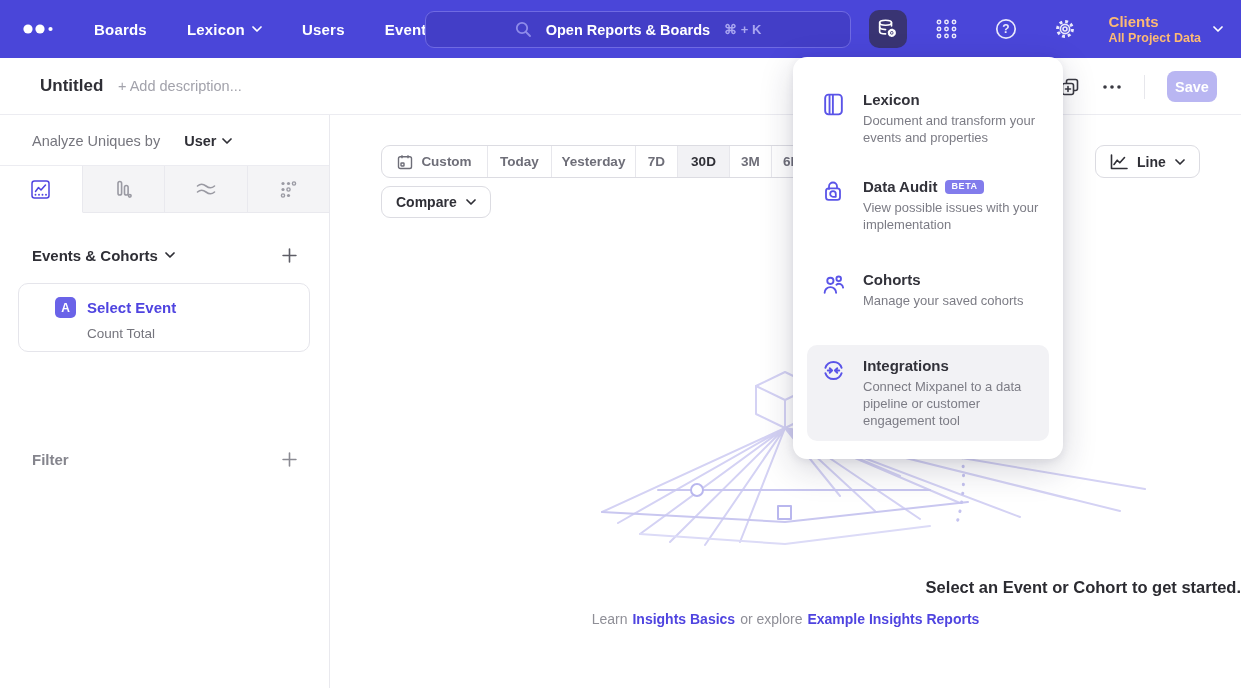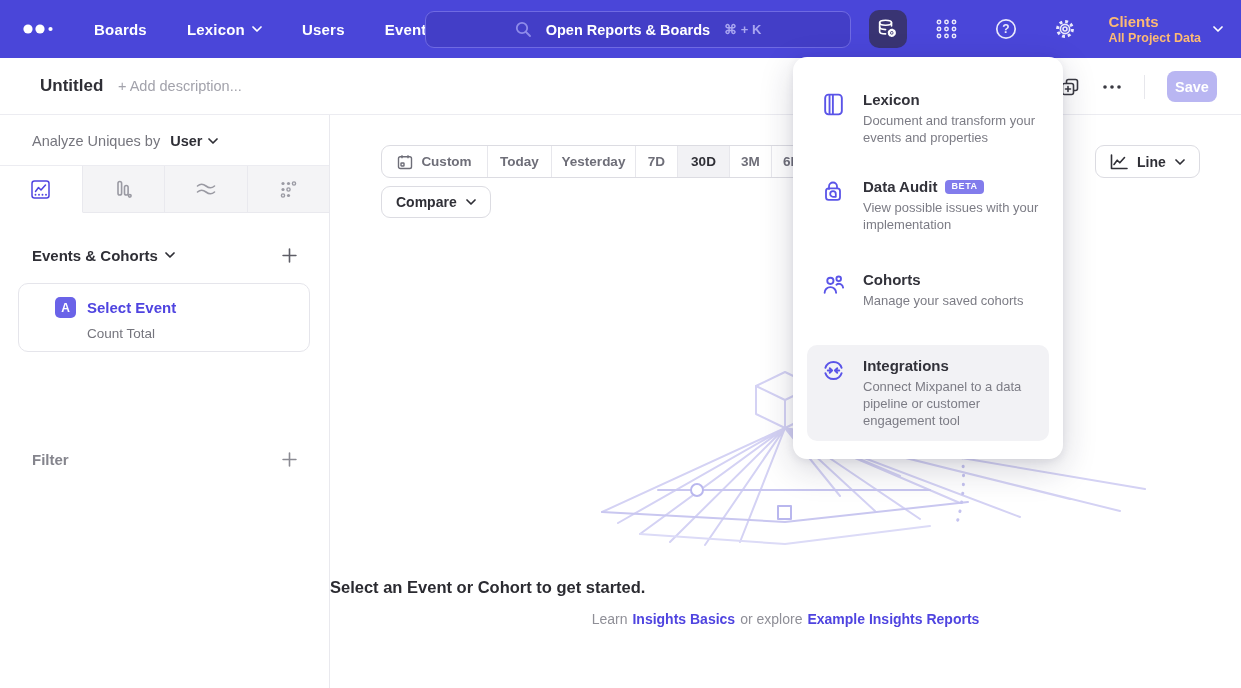--- a/index.html
+++ b/index.html
@@ -36,21 +36,21 @@
   .tool-ic { color:#3a3a42; cursor:pointer; display:flex; }
   .vdiv { width:1px; height:24px; background:#e7e7ec; }
   .save-btn { width:50px; height:31px; background:#b9b6f2; color:#fff; border:none;
     border-radius:8px; font-size:14.5px; font-weight:700; font-family:inherit; cursor:pointer; }
 
   
   .sidebar { position:absolute; left:0; top:115px; width:330px; bottom:0;
     background:#fff; border-right:1px solid #e9e9ee; }
   .analyze { position:absolute; left:32px; top:18px; display:flex; align-items:center; gap:6px;
     font-size:14.5px; color:#75757d; cursor:pointer; }
-  .analyze b { color:#2f2f36; font-weight:700; margin-left:4px; }
+  .analyze b { color:#2f2f36; font-weight:700; margin-left:18px; }
   .analyze .chev { color:#2f2f36; }
   .charttabs { position:absolute; left:0; top:50px; width:329px; height:48px;
     display:flex; border-top:1px solid #ececf1; }
   .ctab { flex:1; display:flex; align-items:center; justify-content:center;
     background:#f4f4f6; border-bottom:1px solid #e9e9ee; border-right:1px solid #e9e9ee;
     color:#9a9aa3; cursor:pointer; }
   .ctab:last-child { border-right:none; }
   .ctab.sel { background:#fff; border-bottom:1px solid #fff; color:#4f44e0; }
   .side-row { position:absolute; left:32px; right:28px; height:28px;
     display:flex; align-items:center; justify-content:space-between; }
@@ -74,21 +74,21 @@
     font-size:13.5px; color:#6e6e78; font-weight:600; border-right:1px solid #e7e7ec;
     cursor:pointer; white-space:nowrap; }
   .seg.sel { background:#f2f2f5; color:#2f2f36; font-weight:700; }
   .seg.more { flex:1; justify-content:flex-end; padding-right:12px; border-right:none; }
   .pill-btn { position:absolute; height:32px; border:1px solid #dcdce2; border-radius:9px;
     background:#fff; display:flex; align-items:center; gap:9px; padding:0 14px;
     font-size:14px; font-weight:700; color:#2f2f36; cursor:pointer; }
   .compare-btn { left:51px; top:71px; }
   .line-btn { left:765px; top:30px; height:33px; }
   .illus { position:absolute; left:270px; top:153px; }
-  .empty-title { position:absolute; left:0; right:0; top:463px; text-align:left;
+  .empty-title { position:absolute; left:0; right:0; top:463px; text-align:right;
     font-size:16.5px; font-weight:700; color:#2b2b31; }
   .empty-sub { position:absolute; left:0; right:0; top:496px; display:flex;
     justify-content:center; gap:5px; font-size:14px; color:#8f8f97; }
   .empty-sub a { color:#4f44e0; font-weight:700; text-decoration:none; cursor:pointer; }
 
   
   .panel { position:absolute; left:793px; top:57px; width:270px; z-index:60;
     background:#fff; border-radius:14px;
     box-shadow:0 10px 34px rgba(30,30,60,.18), 0 2px 8px rgba(30,30,60,.08);
     padding:22px 14px 18px 14px; }

